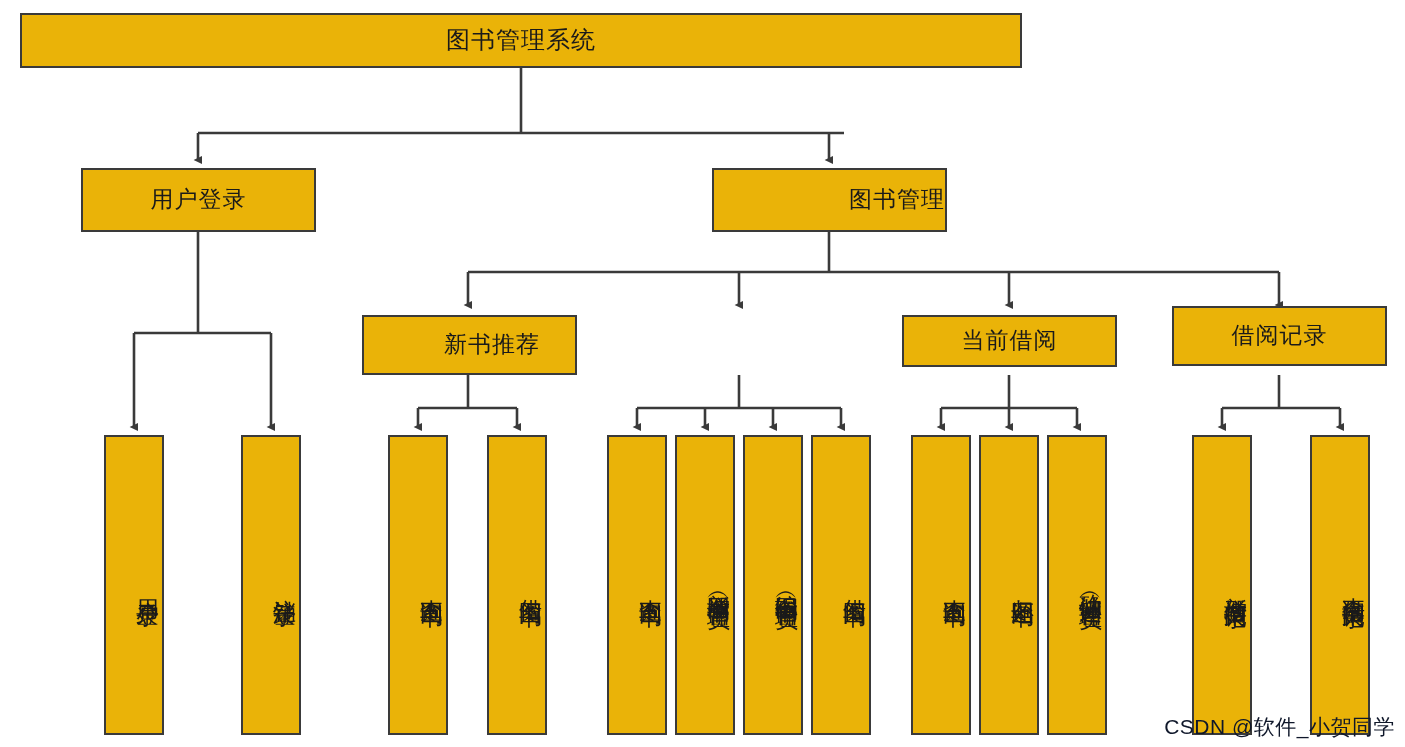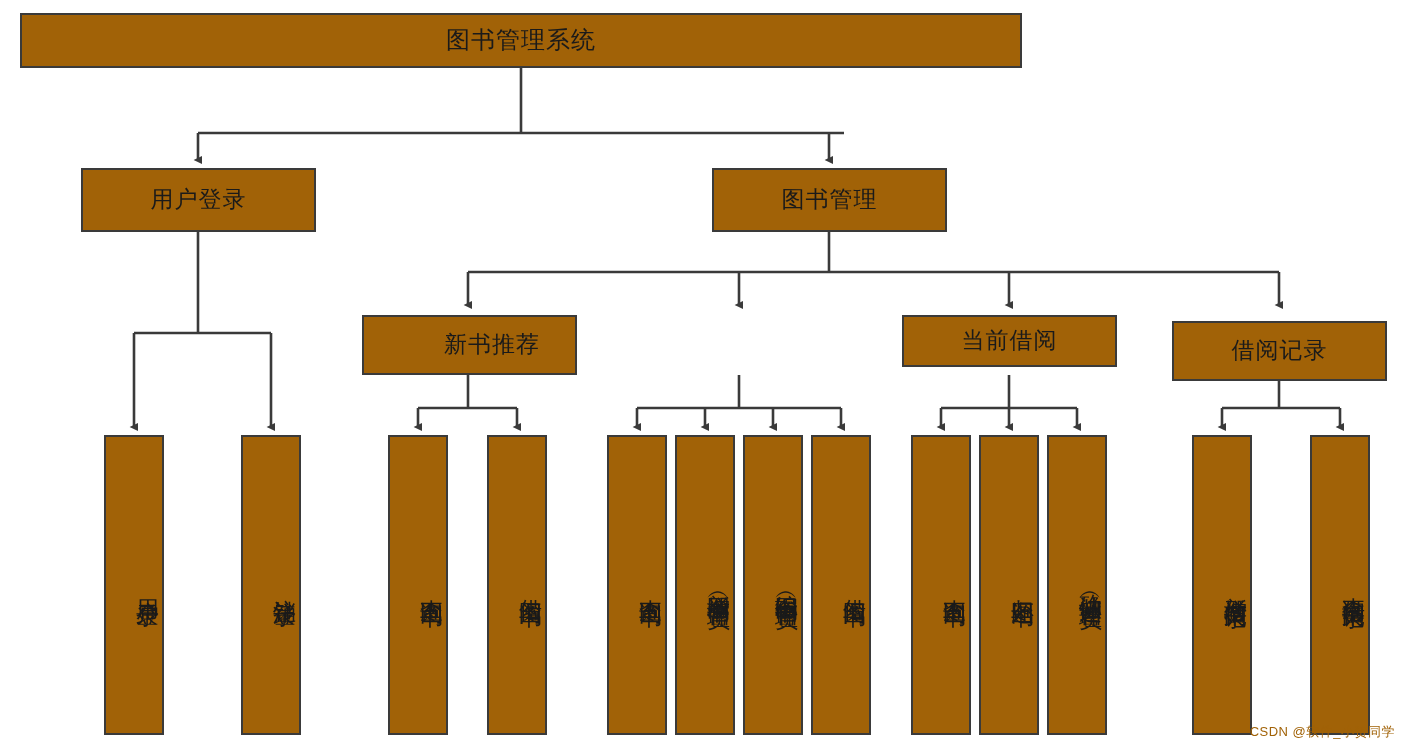--- a/index.html
+++ b/index.html
@@ -22,21 +22,21 @@
     position: absolute;
     left: 0;
     top: 0;
     width: 1405px;
     height: 747px;
     pointer-events: none;
   }
   .node {
     position: absolute;
     box-sizing: border-box;
-    background: #a16207;
+    background: #eab308;
     border: 2px solid #3a3a3a;
     display: flex;
     align-items: center;
     justify-content: center;
     color: #1a1a1a;
     z-index: 3;
   }
   .node-h {
     font-size: 23px;
     letter-spacing: 1px;
@@ -60,22 +60,22 @@
   }
   .node-v .vtext {
     writing-mode: vertical-rl;
     text-orientation: upright;
     display: block;
   }
   #watermark {
     position: absolute;
     right: 10px;
     bottom: 6px;
-    font-size: 13px;
-    color: #a16207;
+    font-size: 21px;
+    color: #0f172a;
     white-space: nowrap;
     z-index: 6;
     letter-spacing: 0.5px;
   }
 </style>
 </head>
 <body>
 
 <div id="diagram-root">
 
@@ -129,31 +129,31 @@
     </g>
   </svg>
 
   <div class="node node-h node-root" style="left:20px; top:13px; width:1002px; height:55px;">
     <span>图书管理系统</span>
   </div>
 
   <div class="node node-h" style="left:81px; top:168px; width:235px; height:64px;">
     <span>用户登录</span>
   </div>
-  <div class="node node-h" style="left:712px; top:168px; width:235px; height:64px;">
+  <div class="node node-h" style="left:712px; top:168px; width:235px; height:64px;justify-content:flex-end;">
     <span>图书管理</span>
   </div>
 
   <div class="node node-h" style="left:362px; top:315px; width:215px; height:60px;padding-left:45px;">
     <span>新书推荐</span>
   </div>
   <div class="node node-h" style="left:902px; top:315px; width:215px; height:52px;">
     <span>当前借阅</span>
   </div>
-  <div class="node node-h" style="left:1172px; top:321px; width:215px; height:60px;">
+  <div class="node node-h" style="left:1172px; top:306px; width:215px; height:60px;">
     <span>借阅记录</span>
   </div>
 
   <div class="node node-v" style="left:104px; top:435px; width:60px; height:300px;">
     <span class="vtext">用户登录</span>
   </div>
   <div class="node node-v" style="left:241px; top:435px; width:60px; height:300px;">
     <span class="vtext">注销登录</span>
   </div>
 

